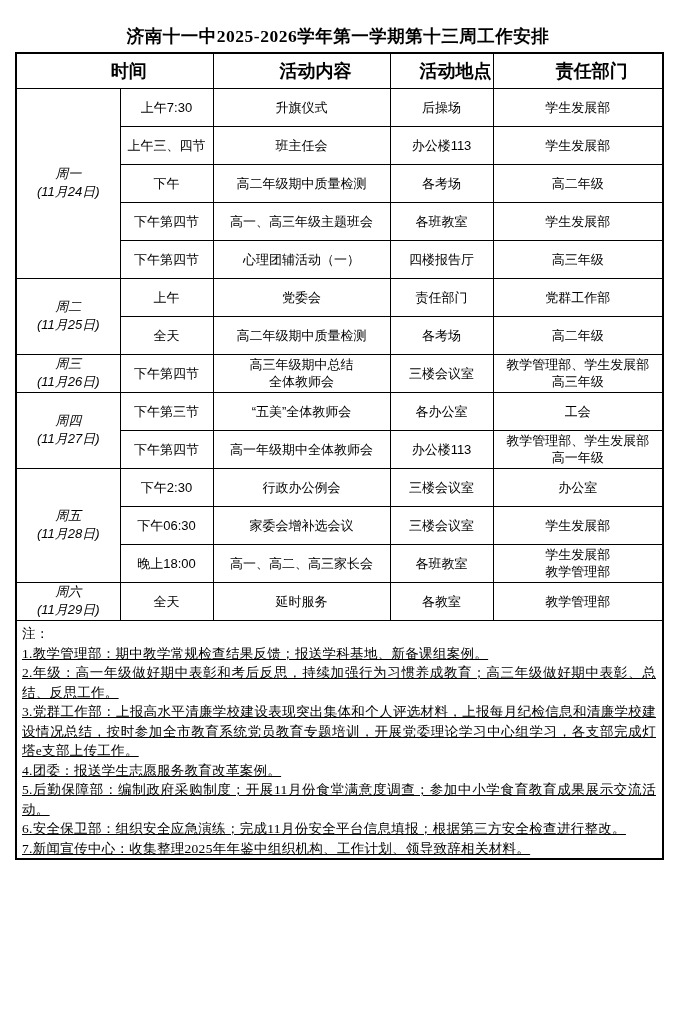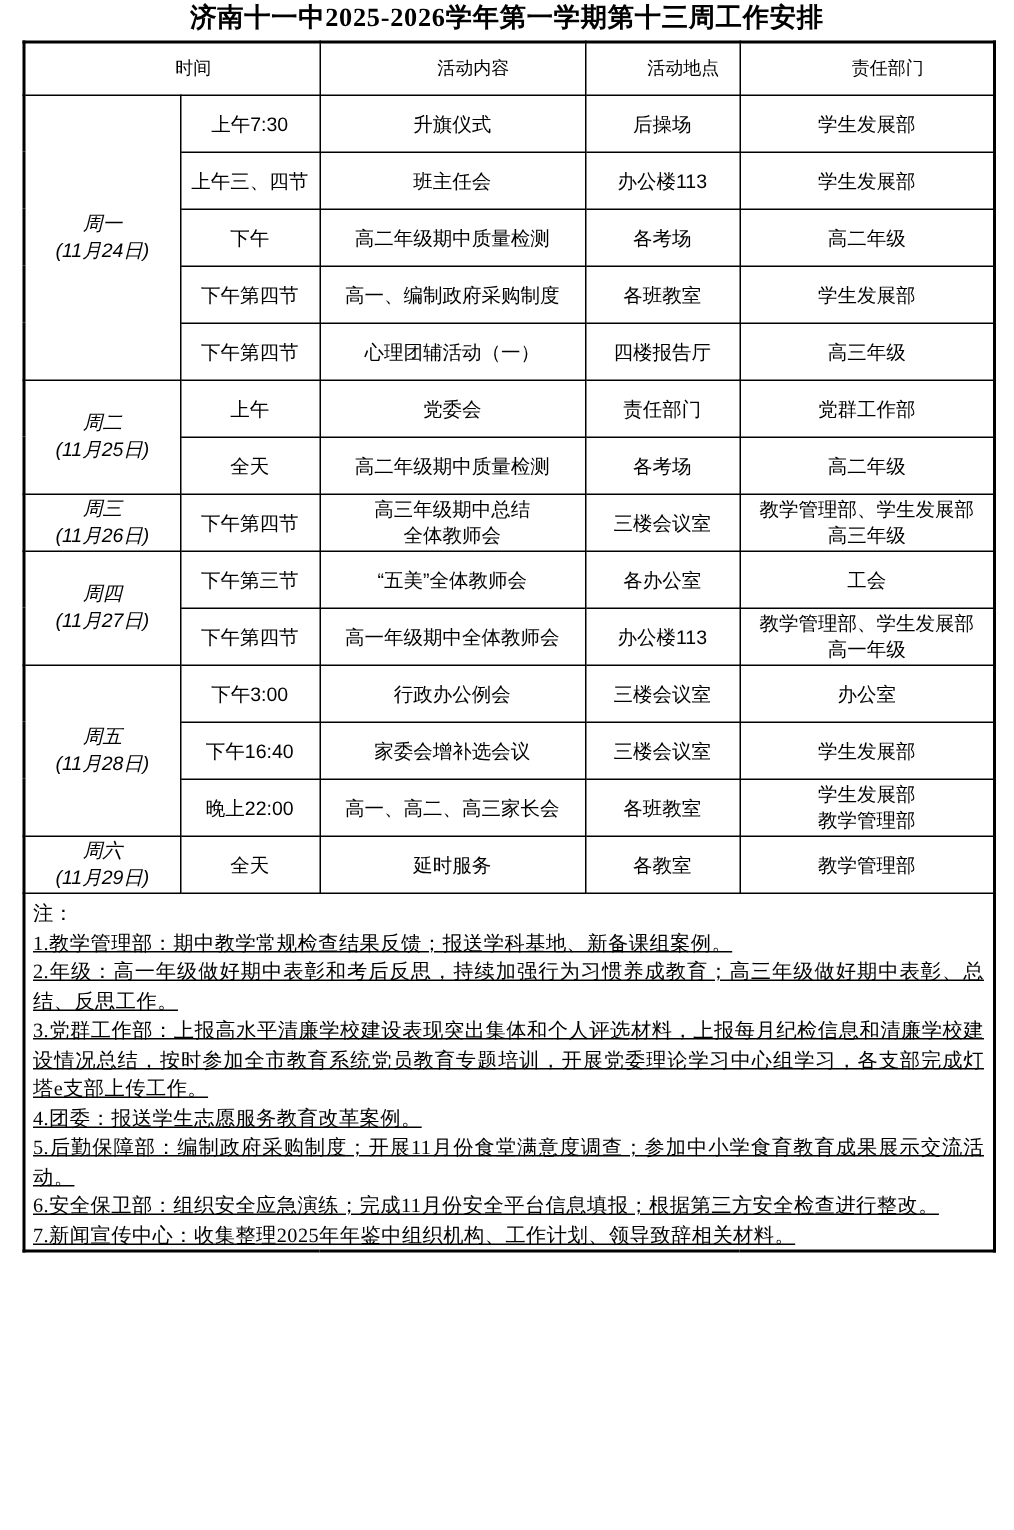--- a/index.html
+++ b/index.html
@@ -7,20 +7,21 @@
   body {
     width:676px; height:1020px;
     font-family:"Liberation Sans", sans-serif;
     color:#000;
     overflow:hidden;
     position:relative;
   }
   .page { width:676px; height:1020px; background:#fff; }
 
   .title-block {
+    padding-top:25px;
     text-align:center;
     font-family:"Liberation Serif", serif;
     font-weight:bold;
     font-size:17.5px;
     line-height:23px;
     letter-spacing:0.5px;
   }
 
   table.schedule {
     margin:4px 0 0 15px;
@@ -31,22 +32,22 @@
   }
   .schedule th, .schedule td {
     border:1px solid #000;
     text-align:center;
     vertical-align:middle;
     padding:0;
     overflow:hidden;
   }
   .schedule th {
     height:35px;
-    font-size:12px;
-    font-weight:normal;
+    font-size:18px;
+    font-weight:bold;
     padding-left:28px;
   }
   .schedule tbody td { height:38px; font-size:13px; line-height:17px; }
   .day-cell div { line-height:18px;font-style:italic; }
   .notes-cell {
     height:237px;
     text-align:left !important;
     vertical-align:top !important;
     padding:3px 6px 0 5px !important;
     font-family:"Liberation Serif", serif;
@@ -130,21 +131,21 @@
           </td>
           <td>
             <div>高二年级</div>
           </td>
         </tr>
         <tr>
           <td>
             <div>下午第四节</div>
           </td>
           <td>
-            <div>高一、编制政府采购制度</div>
+            <div>高一、高三年级主题班会</div>
           </td>
           <td>
             <div>各班教室</div>
           </td>
           <td>
             <div>学生发展部</div>
           </td>
         </tr>
         <tr>
           <td>
@@ -244,49 +245,49 @@
             <div>教学管理部、学生发展部</div>
             <div>高一年级</div>
           </td>
         </tr>
         <tr>
           <td rowspan="3" class="day-cell">
             <div>周五</div>
             <div>(11月28日)</div>
           </td>
           <td>
-            <div>下午3:00</div>
+            <div>下午2:30</div>
           </td>
           <td>
             <div>行政办公例会</div>
           </td>
           <td>
             <div>三楼会议室</div>
           </td>
           <td>
             <div>办公室</div>
           </td>
         </tr>
         <tr>
           <td>
-            <div>下午16:40</div>
+            <div>下午06:30</div>
           </td>
           <td>
             <div>家委会增补选会议</div>
           </td>
           <td>
             <div>三楼会议室</div>
           </td>
           <td>
             <div>学生发展部</div>
           </td>
         </tr>
         <tr>
           <td>
-            <div>晚上22:00</div>
+            <div>晚上18:00</div>
           </td>
           <td>
             <div>高一、高二、高三家长会</div>
           </td>
           <td>
             <div>各班教室</div>
           </td>
           <td>
             <div>学生发展部</div>
             <div>教学管理部</div>

